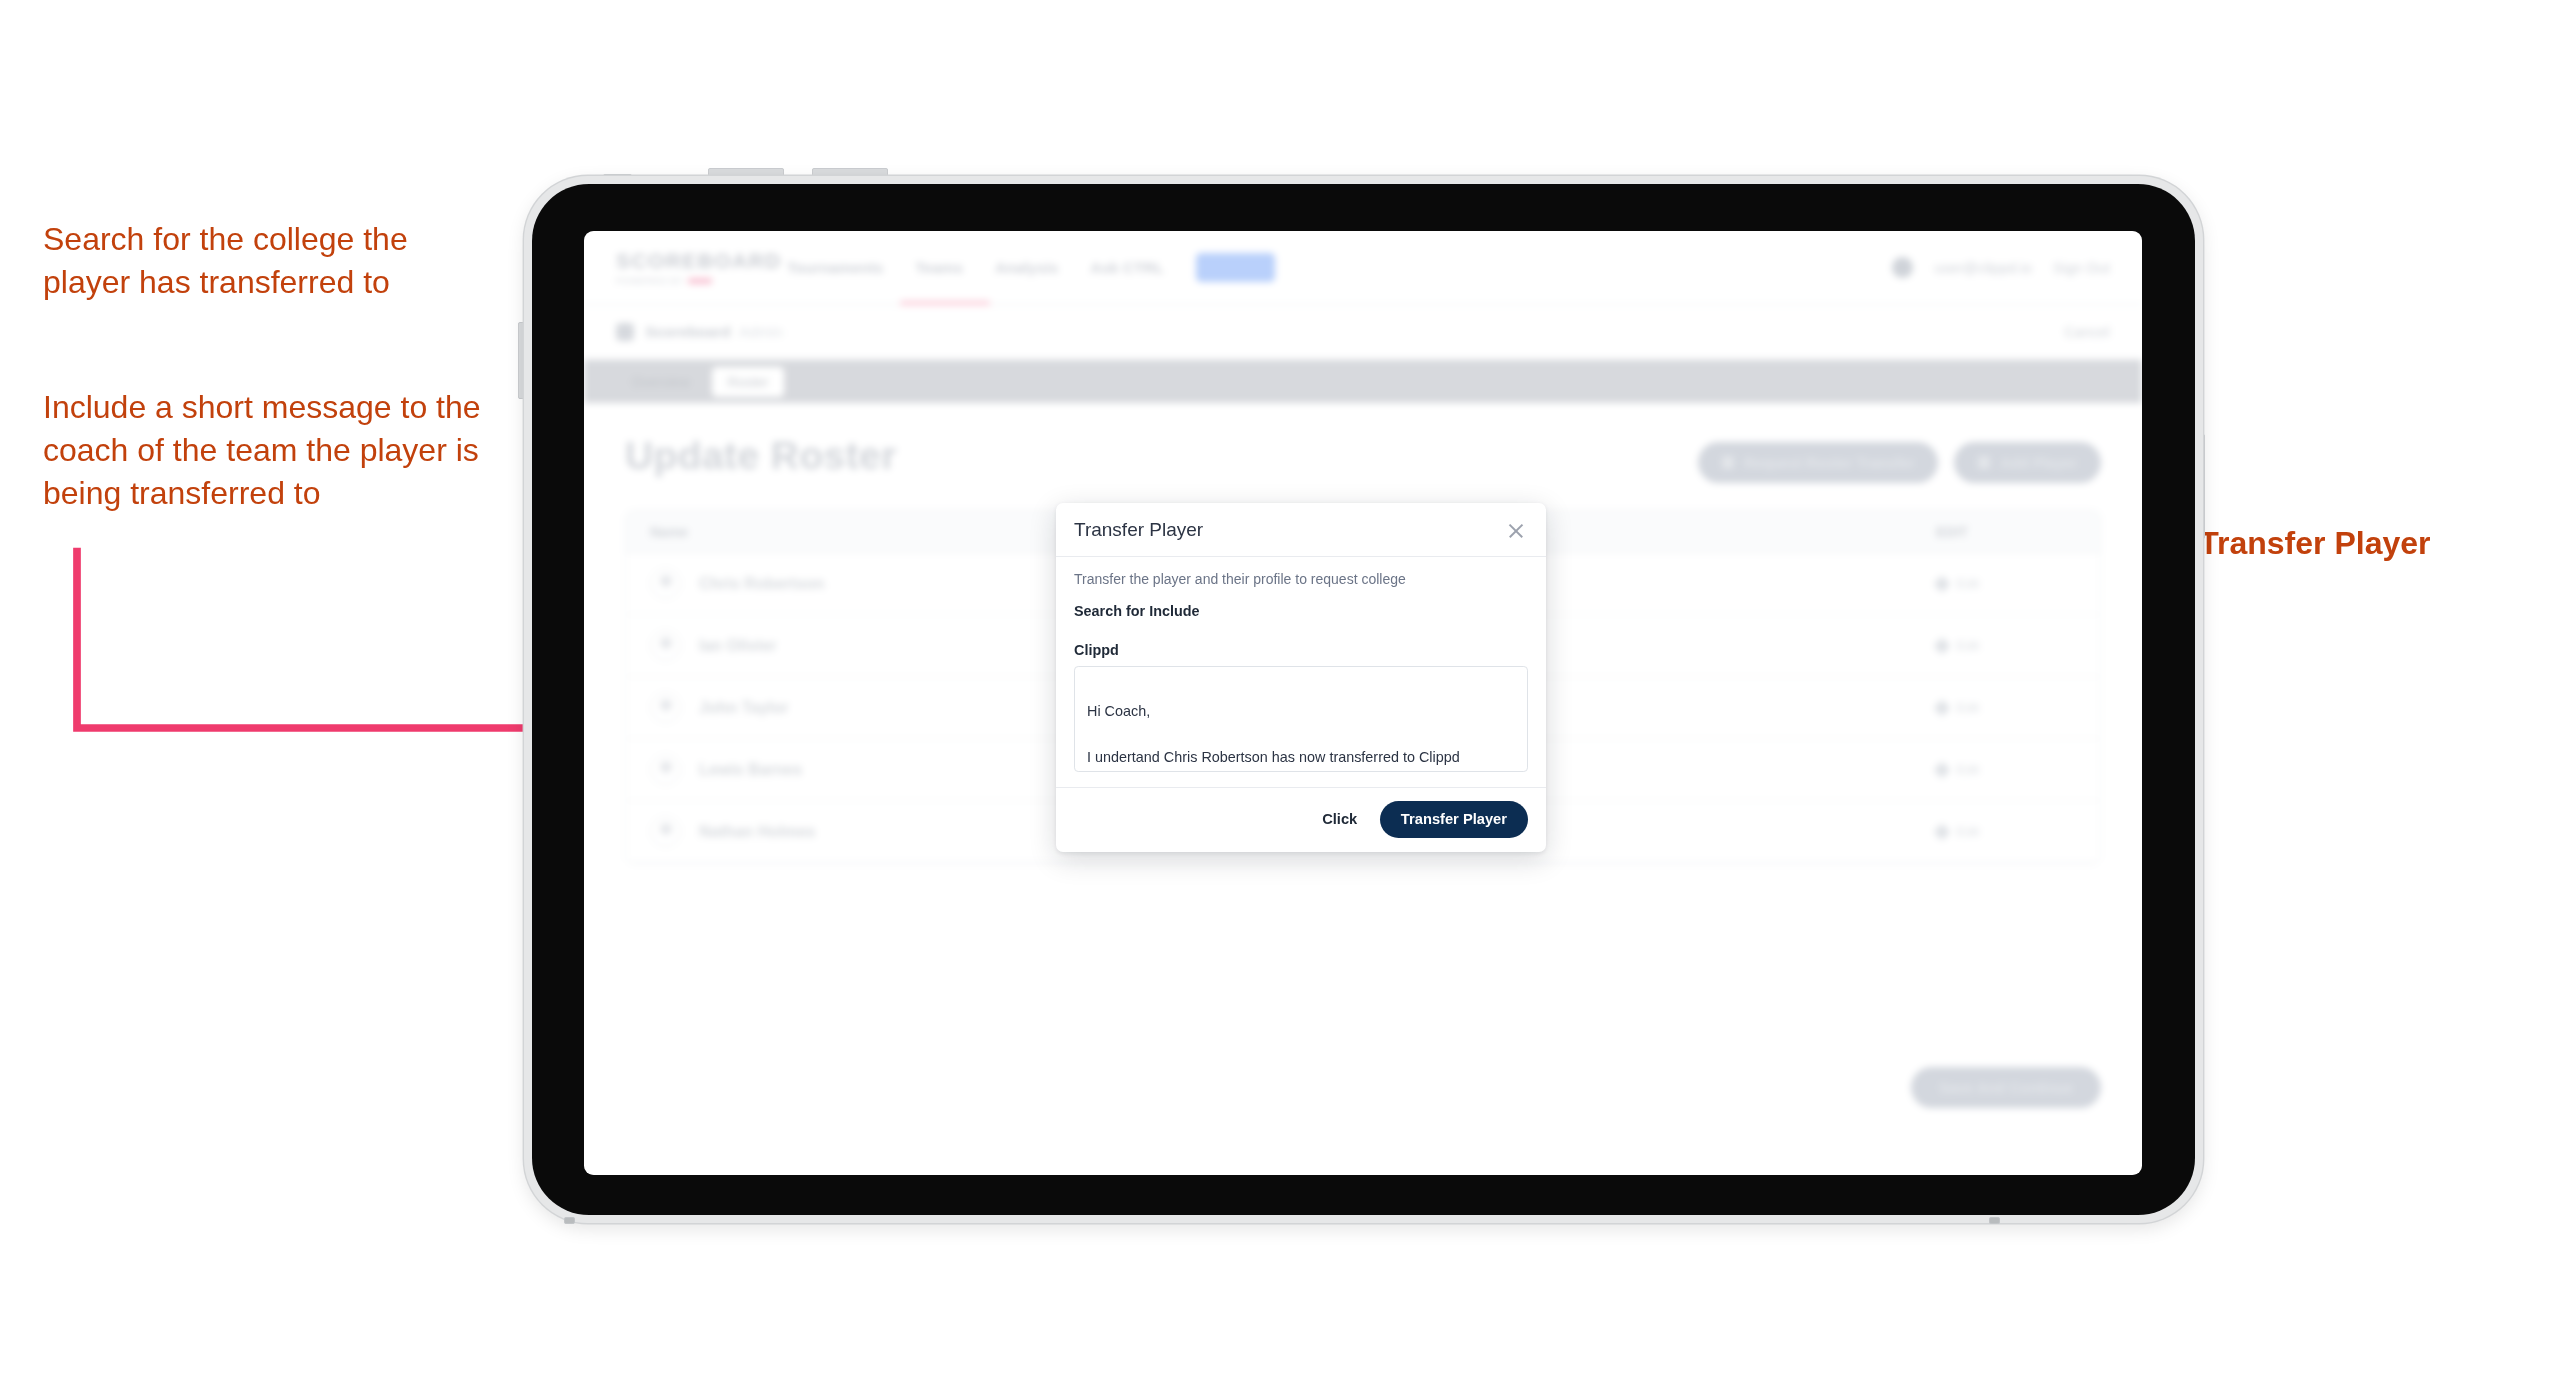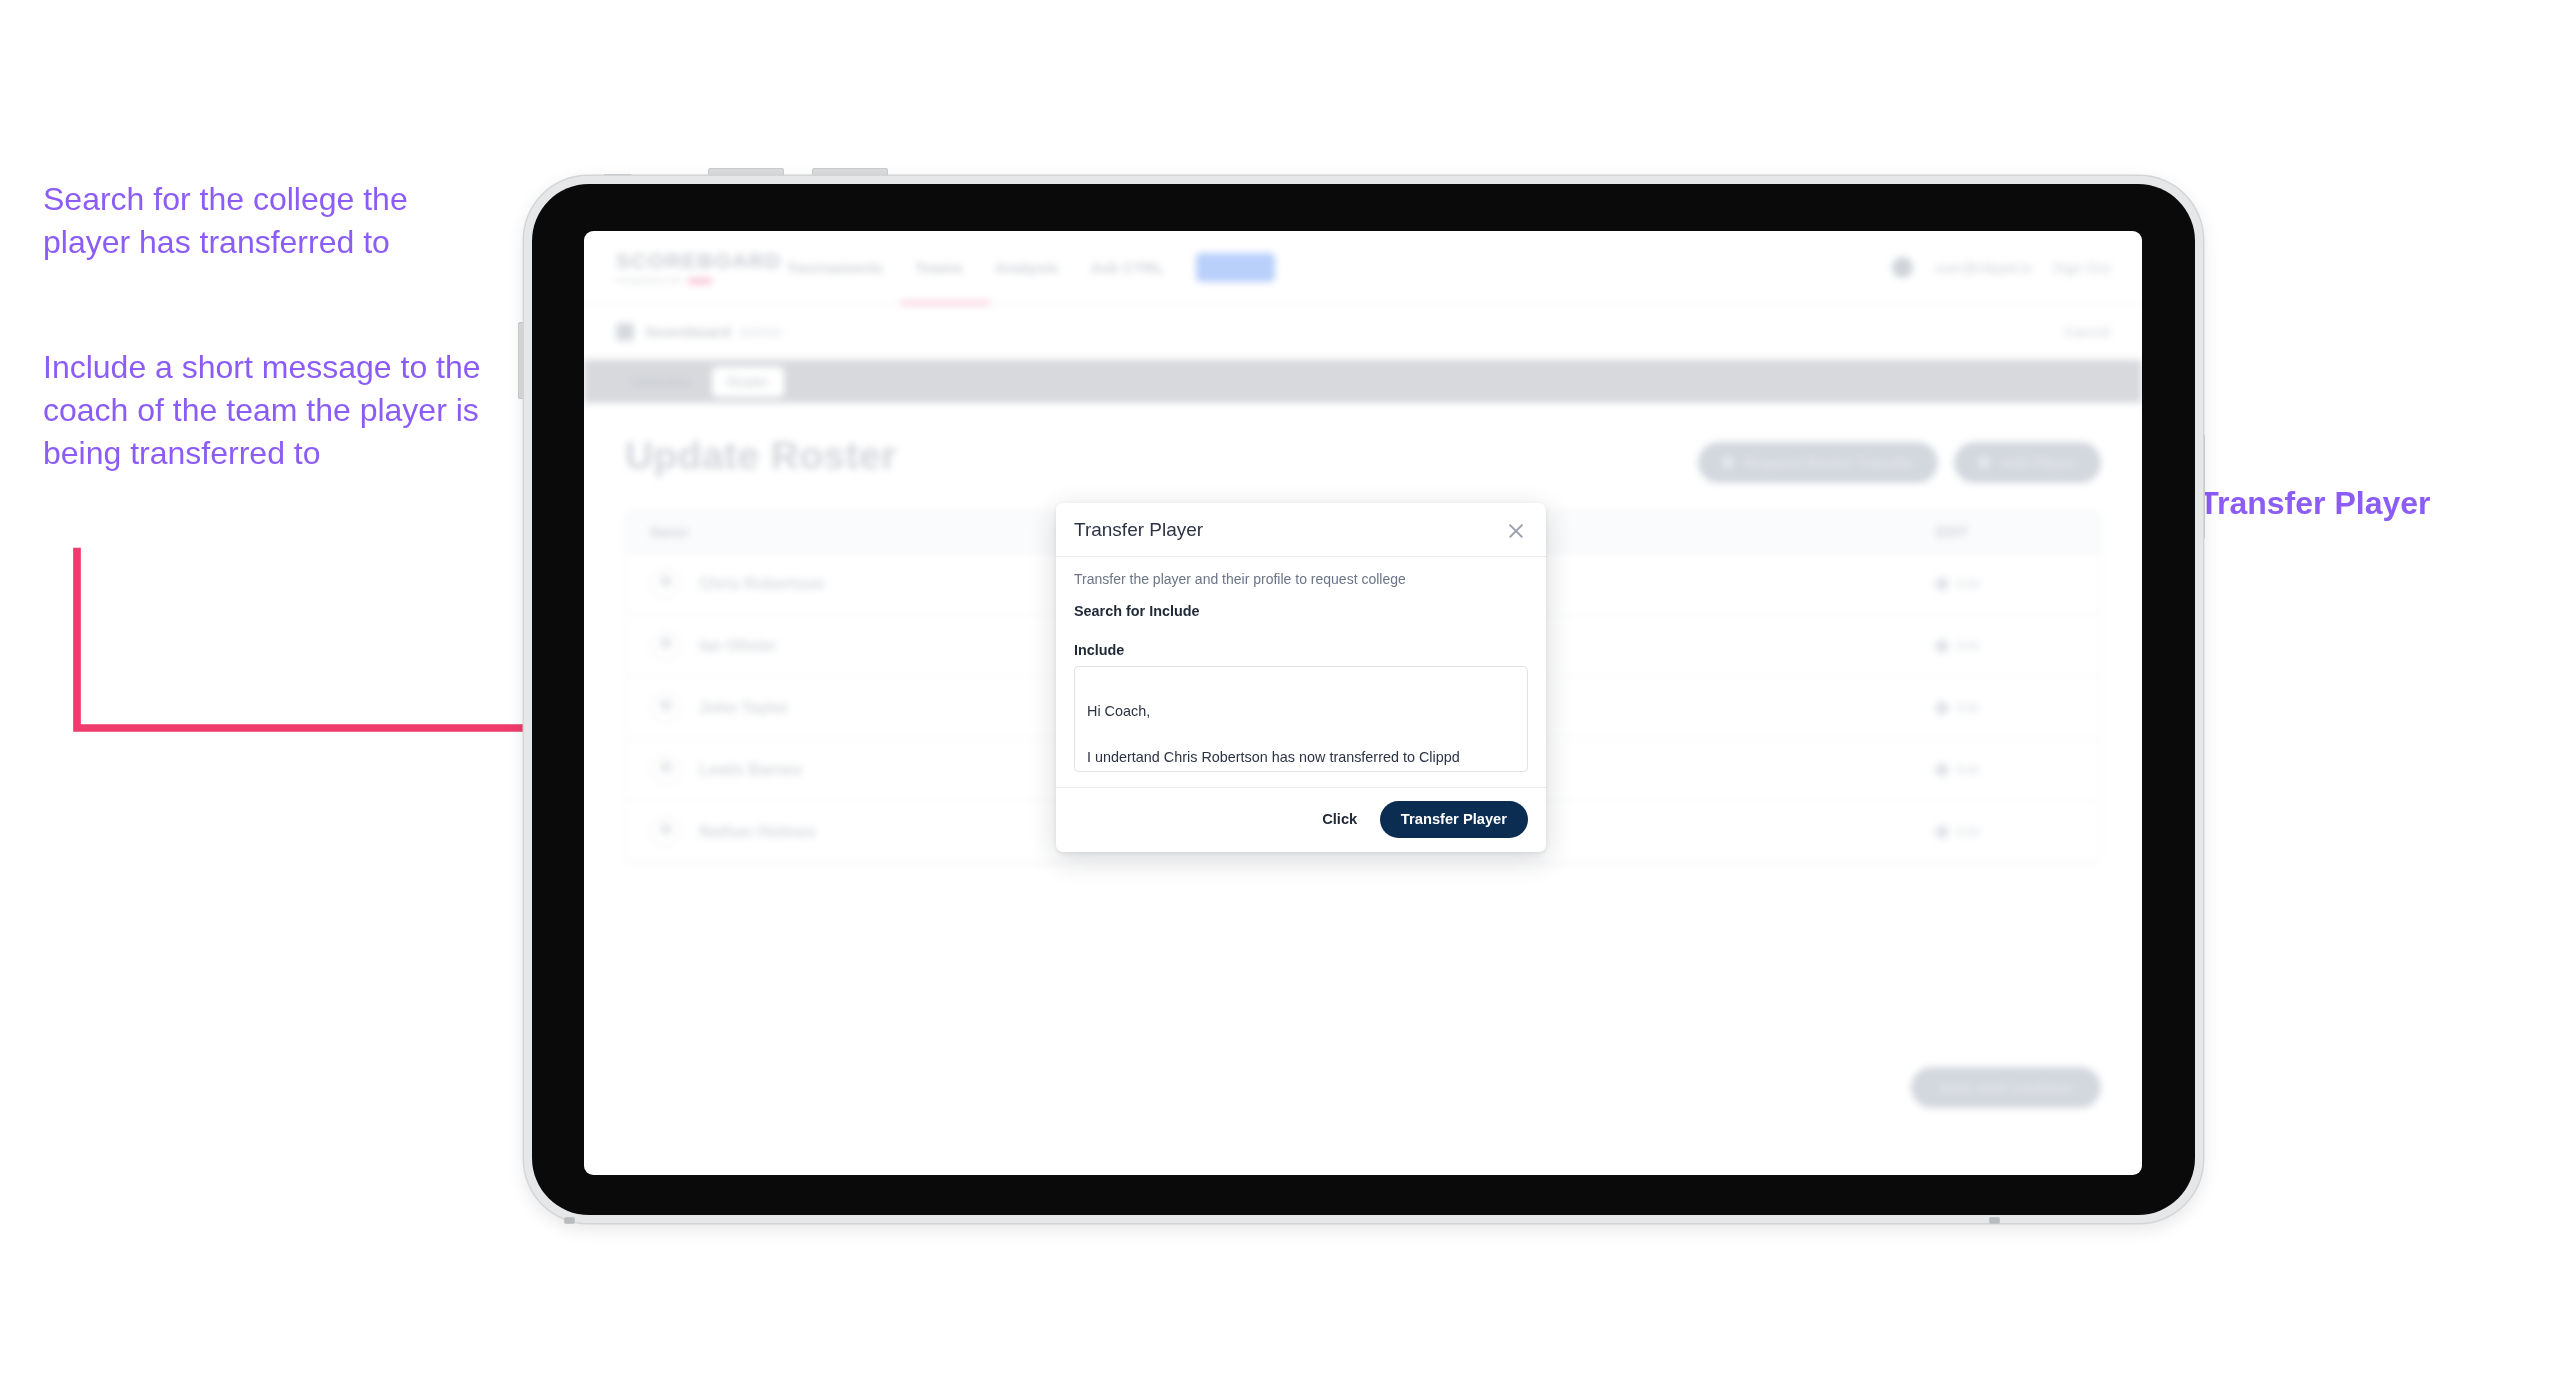--- a/index.html
+++ b/index.html
@@ -7,25 +7,26 @@
     width: 2576px; height: 1386px;
     background: #ffffff;
     font-family: "Liberation Sans", sans-serif;
     overflow: hidden;
   }
   #stage { position: relative; width: 2576px; height: 1386px; background:#fff; }
 
   
   .anno {
     position: absolute;
-    color: #8b5cf6;
+    color: #c2410c;
     font-size: 32px;
     line-height: 1.35;
     font-family: "Liberation Sans", sans-serif;
     white-space: pre-line;
+    margin-top: 40px;
   }
   #anno-left-1 { left: 43px; top: 178px; width: 448px; }
   #anno-left-2 { left: 43px; top: 346px; width: 448px; }
   #anno-right  { left: 2121px; top: 482px; width: 448px; white-space: nowrap; }
   .anno b { font-weight: 700; }
 
   
   .arrow-svg { position: absolute; left: 0; top: 0; width: 2576px; height: 1386px; pointer-events: none; }
 
   
@@ -349,21 +350,21 @@
       <div class="modal-close"></div>
     </div>
 
     <div class="modal-body">
       <div class="modal-sub">Transfer the player and their profile to request college</div>
 
       <div class="field-label">Search for Include</div>
 
       <div class="spacer"></div>
 
-      <div class="field-label">Include</div>
+      <div class="field-label">Clippd</div>
       <div class="textarea">
         <span>Hi Coach,
 
 I undertand Chris Robertson has now transferred to Clippd University. Please accept this transfer request when you can.</span>
       </div>
     </div>
 
     <div class="modal-foot">
       <button class="btn-cancel">Click</button>
       <button class="btn-primary">Transfer Player</button>

